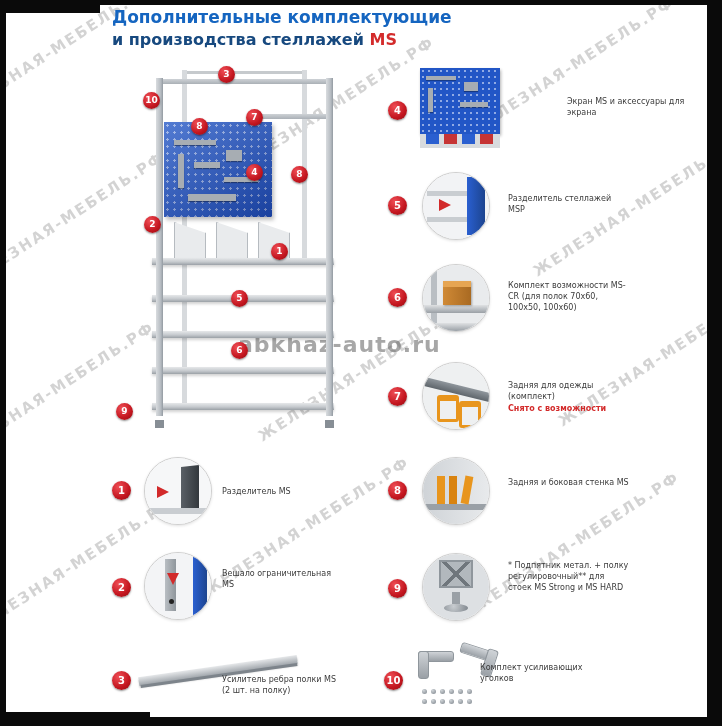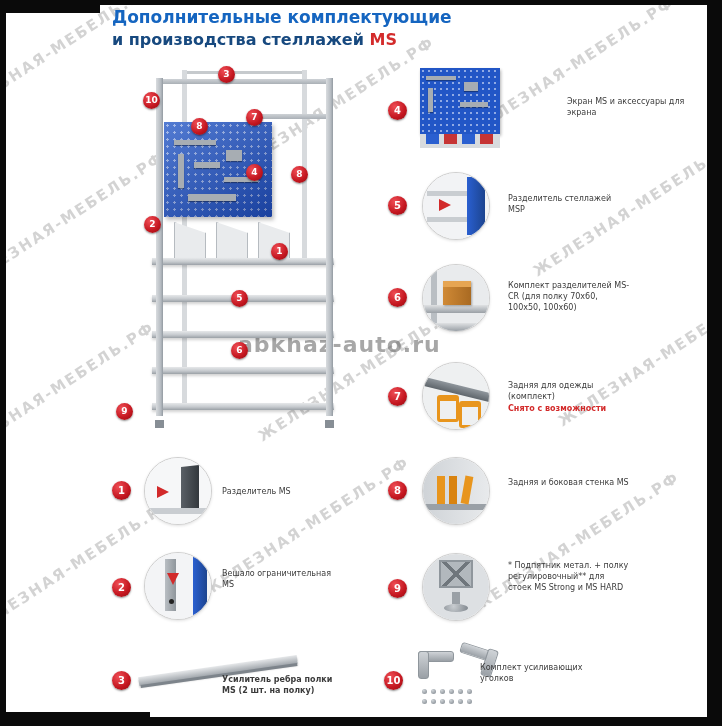--- a/index.html
+++ b/index.html
@@ -199,21 +199,21 @@
 <div>
   <div class="badge big" style="left:388px;top:288px;">6</div>
   <div class="thumb-circle" style="left:422px;top:264px;">
     <div class="art" style="left:0;top:0;width:66px;height:66px;background:#e9ebed;"></div>
     <div class="art" style="left:8px;top:0;width:6px;height:66px;background:#b9bec3;"></div>
     <div class="art" style="left:0;top:40px;width:66px;height:8px;background:linear-gradient(#dfe1e3,#9aa0a6);"></div>
     <div class="art" style="left:20px;top:16px;width:28px;height:24px;background:linear-gradient(90deg,#d08a36,#a96a22);box-shadow:1px 1px 2px rgba(0,0,0,0.3);"></div>
     <div class="art" style="left:20px;top:16px;width:28px;height:6px;background:#e6a552;"></div>
     <div class="art" style="left:0;top:58px;width:66px;height:8px;background:linear-gradient(#dfe1e3,#9aa0a6);"></div>
   </div>
-  <div class="item-label" style="left:508px;top:280px;">Комплект разделителей MS-CR (для полку 70x60, 100x50, 100x60)</div>
+  <div class="item-label" style="left:508px;top:280px;">Комплект возможности MS-CR (для полок 70x60, 100x50, 100x60)</div>
 </div>
 
 <div>
   <div class="badge big" style="left:388px;top:387px;">7</div>
   <div class="thumb-circle" style="left:422px;top:362px;">
     <div class="art" style="left:0;top:0;width:66px;height:66px;background:#eef0f1;"></div>
     <div class="art" style="left:-6px;top:22px;width:80px;height:9px;background:linear-gradient(#8f969c,#5f666c);transform:rotate(14deg);"></div>
     <div class="art" style="left:14px;top:32px;width:16px;height:18px;border:3px solid #e8951d;border-top-width:6px;border-radius:3px;background:transparent;"></div>
     <div class="art" style="left:36px;top:38px;width:16px;height:18px;border:3px solid #e8951d;border-top-width:6px;border-radius:3px;background:transparent;"></div>
   </div>
@@ -296,21 +296,21 @@
   </div>
   <div class="item-label" style="left:222px;top:568px;">Вешало ограничительная MS</div>
 </div>
 
 <div>
   <div class="badge big" style="left:112px;top:671px;">3</div>
   <div class="thumb-free" style="left:138px;top:648px;width:165px;height:45px;">
     <div class="art" style="left:0;top:18px;width:160px;height:9px;background:linear-gradient(#e6e8ea,#9aa0a6);transform:rotate(-8deg);box-shadow:0 2px 2px rgba(0,0,0,0.2);"></div>
     <div class="art" style="left:2px;top:26px;width:158px;height:3px;background:#7d848b;transform:rotate(-8deg);"></div>
   </div>
-  <div class="item-label" style="left:222px;top:674px;font-weight:bold;">Усилитель ребра полки MS (2 шт. на полку)</div>
+  <div class="item-label" style="left:222px;top:674px;">Усилитель ребра полки MS (2 шт. на полку)</div>
 </div>
 
 <div class="frame frame-top"></div>
 <div class="frame frame-bottom"></div>
 <div class="frame frame-left"></div>
 <div class="frame frame-right"></div>
 <div class="frame frame-corner-tl"></div>
 <div class="frame frame-corner-bl"></div>
 
 </body></html>

